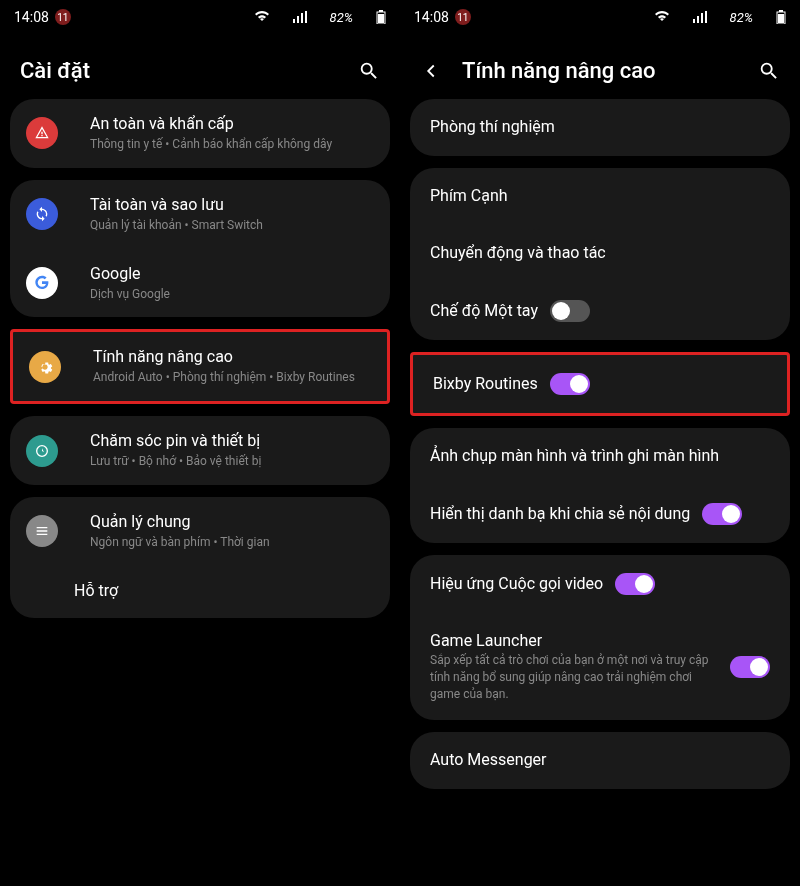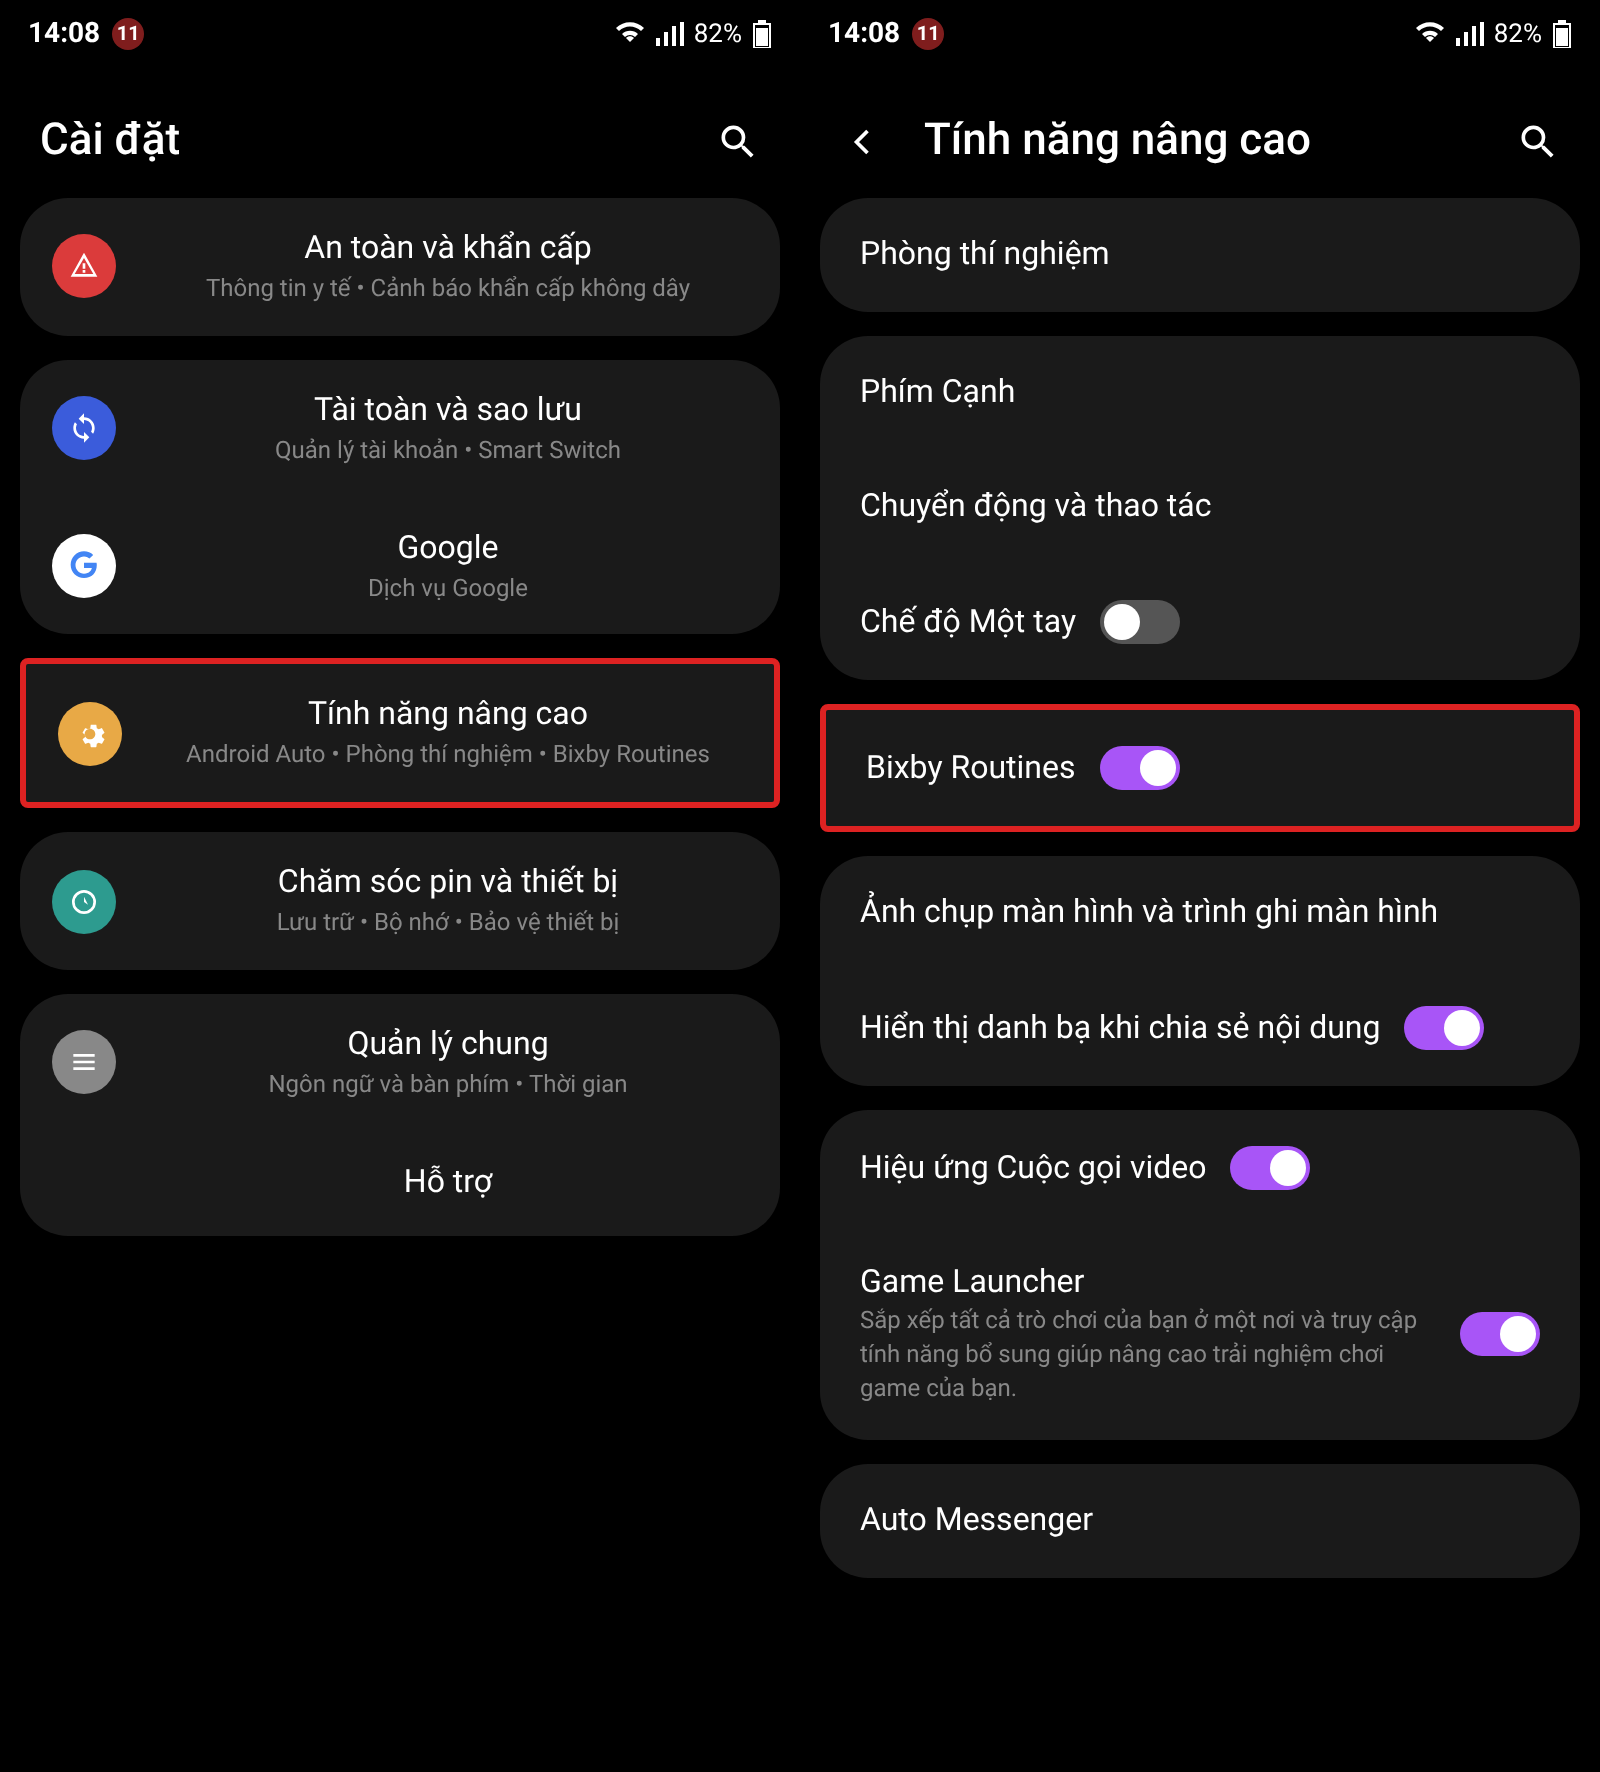--- a/index.html
+++ b/index.html
@@ -28,37 +28,38 @@
       align-items: center;
       justify-content: space-between;
       padding: 0 14px;
       color: #fff;
       font-size: 14px;
     }
     .status-left {
       display: flex;
       align-items: flex-start;
       gap: 6px;
-      font-weight: 700;
+      font-weight: 400;
     }
     .notif-badge {
       background: #7f1d1d;
       border-radius: 50%;
       width: 16px;
       height: 16px;
       display: flex;
       align-items: center;
       justify-content: center;
       font-size: 10px;
     }
     .status-right {
       display: flex;
       align-items: center;
-      gap: 5px;
+      gap: 23px;
       font-size: 13px;
+      font-style: italic;
     }
     .header {
       display: flex;
       align-items: center;
       justify-content: space-between;
       padding: 24px 20px 16px;
       color: #fff;
     }
     .header-left {
       display: flex;
@@ -82,22 +83,21 @@
     .section {
       background: #1a1a1a;
       border-radius: 24px;
       margin-bottom: 12px;
       overflow: hidden;
     }
     .item {
       display: flex;
       align-items: center;
       padding: 15px 16px;
-      gap: 16px;
-      text-align: center;
+      gap: 32px;
     }
     .item-icon {
       width: 32px;
       height: 32px;
       border-radius: 50%;
       display: flex;
       align-items: center;
       justify-content: center;
       flex-shrink: 0;
     }

